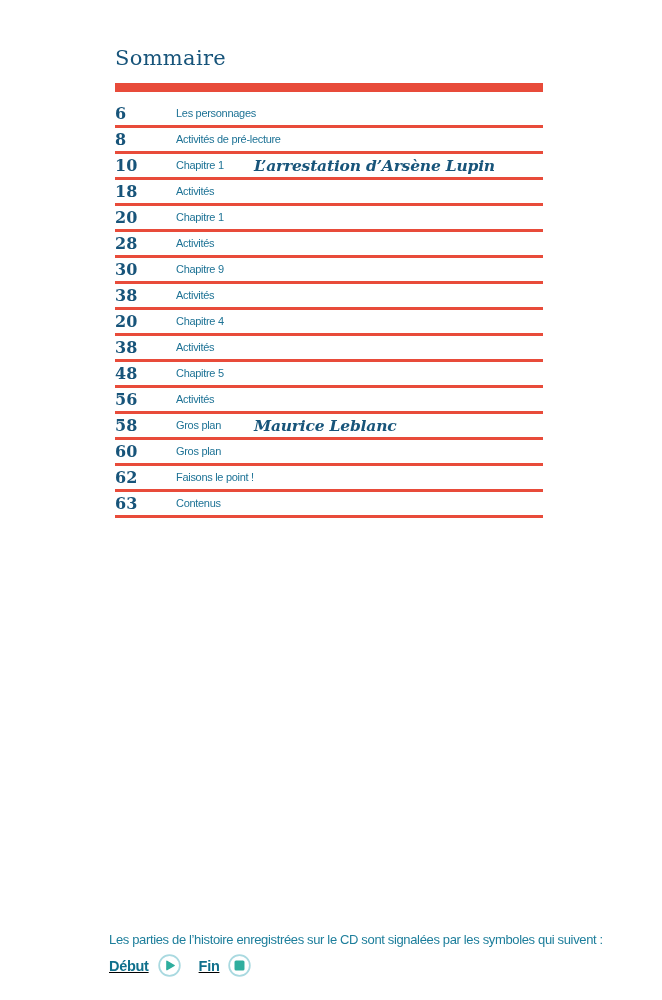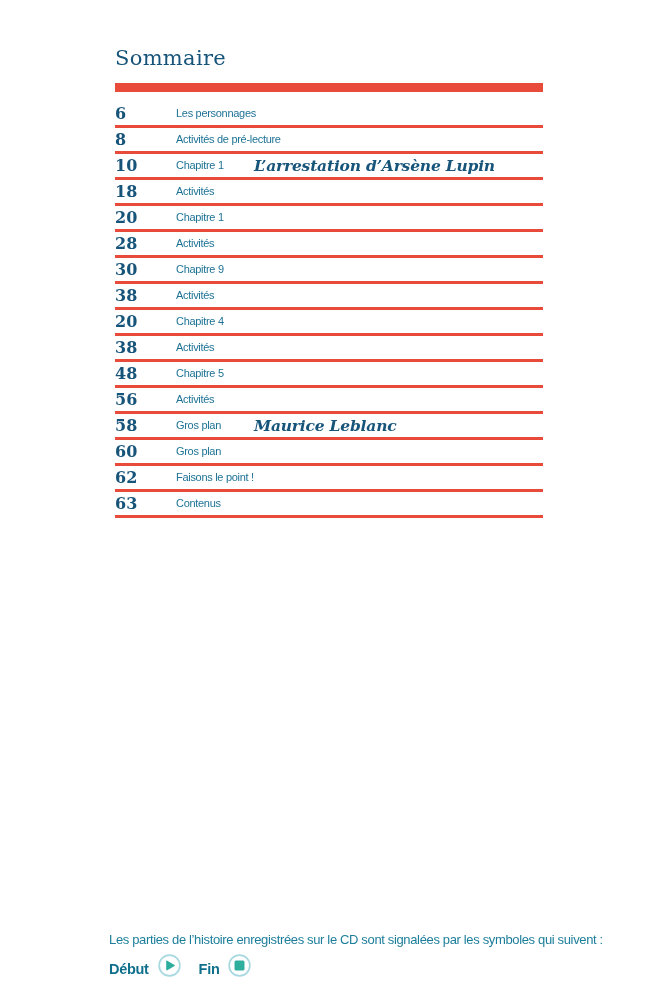--- a/index.html
+++ b/index.html
@@ -80,21 +80,22 @@
   }
   .footer-note{
     font-size:13px;
     letter-spacing:-0.35px;
     color:var(--footer-teal);
     white-space:nowrap;
   }
   .footer-symbols{
     margin-top:7px;
     display:flex;
-    align-items:flex-end;
+    align-items:center;
+    text-decoration:underline;
   }
   .footer-symbol-label{
     font-weight:bold;
     font-size:14.5px;
     letter-spacing:-0.3px;
     color:#10708c;
   }
   .symbol-icon{
     width:23px; height:23px;
     margin-left:9px;

